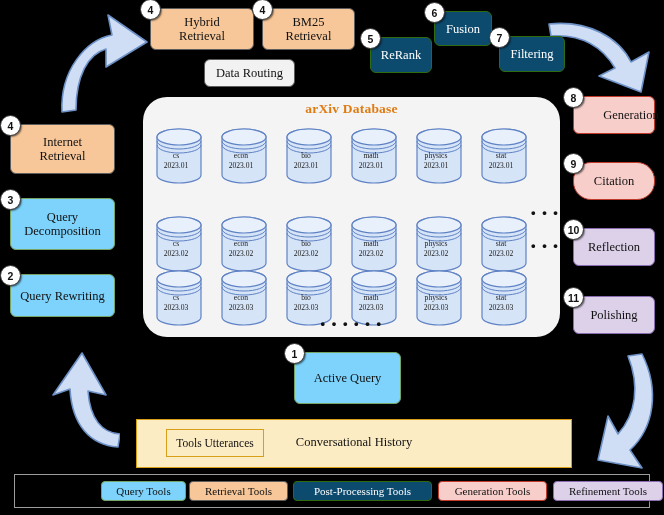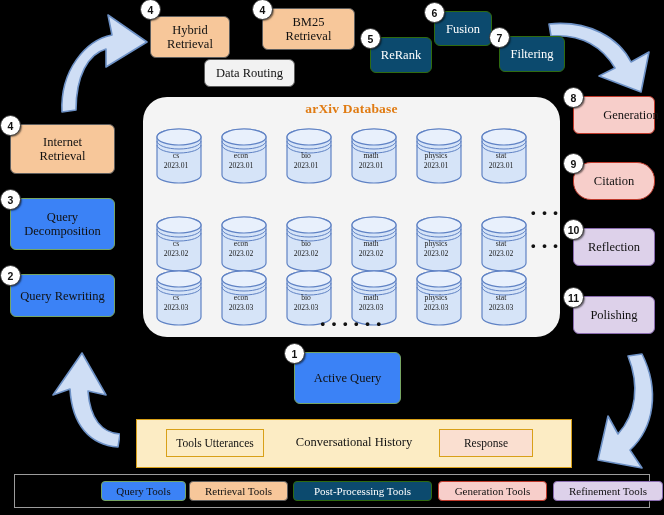--- a/index.html
+++ b/index.html
@@ -13,21 +13,21 @@
     border-radius:6px;
     display:flex;align-items:center;justify-content:center;
     text-align:center;
     line-height:1.12;
     font-family:"Liberation Serif",serif;
     box-shadow:2px 2px 2px rgba(0,0,0,.55);
   }
   .box .lbl{display:block;white-space:pre-line;}
 
   
-  .pal-query   {background:#3b82f6;border:1.6px solid #76a563;color:#111;}
+  .pal-query   {background:#7dd3fc;border:1.6px solid #76a563;color:#111;}
   .pal-retr    {background:#f7c79a;border:1.6px solid #5d5d5d;color:#111;}
   .pal-post    {background:#0c4a6e;border:1.6px solid #2f6b10;color:#fff;}
   .pal-gen     {background:#f7ceca;border:1.6px solid #c0392b;color:#111;}
   .pal-refine  {background:#ddd1ea;border:1.6px solid #8a6cb0;color:#111;}
   .pal-plain   {background:#f2f2f2;border:1.6px solid #5d5d5d;color:#111;}
 
   
   .badge{
     position:absolute;
     width:19px;height:19px;border-radius:50%;
@@ -350,21 +350,21 @@
             <div>2023.03</div>
           </div>
         </div>
       </div>
     <div class="dots" style="left:388px;top:108px;">• • •</div>
     <div class="dots" style="left:388px;top:141px;">• • •</div>
     <div class="dots" style="left:0;top:219px;width:100%;text-align:center;">• • •   • • •</div>
   </div>
 
   <div id="node-host">
-      <div class="box pal-retr" style="left: 150px; top: 8px; width: 80px; height: 42px; font-size: 12.5px; margin-top: 8px;">
+      <div class="box pal-retr" style="left: 150px; top: 8px; width: 104px; height: 42px; font-size: 12.5px;">
         <span class="lbl">Hybrid
 Retrieval</span>
       </div>
       <div class="badge" style="left: 140px; top: -1px;">4</div>
       <div class="box pal-retr" style="left: 262px; top: 8px; width: 93px; height: 42px; font-size: 12.5px;">
         <span class="lbl">BM25
 Retrieval</span>
       </div>
       <div class="badge" style="left: 252px; top: -1px;">4</div>
       <div class="box pal-post" style="left: 370px; top: 37px; width: 62px; height: 36px; font-size: 12.5px;">
@@ -414,21 +414,20 @@
       <div class="badge" style="left: 0px; top: 265px;">2</div>
       <div class="box pal-query" style="left: 294px; top: 352px; width: 107px; height: 52px; font-size: 12.5px;">
         <span class="lbl">Active Query</span>
       </div>
       <div class="badge" style="left: 284px; top: 343px;">1</div>
     </div>
 
   <div id="conv">
     <div id="conv-lbl">Conversational History</div>
     <div class="conv-sub" id="uttr">Tools Utterances</div>
-    <div class="conv-sub" id="resp">Response</div>
   </div>
 
   <div id="legend">
       <div class="leg-item pal-retr" style="left: 174px; width: 99px;">Retrieval Tools</div>
       <div class="leg-item pal-query" style="left: 86px; width: 85px;">Query Tools</div>
       <div class="leg-item pal-post" style="left: 278px; width: 139px;">Post-Processing Tools</div>
       <div class="leg-item pal-gen" style="left: 423px; width: 109px;">Generation Tools</div>
       <div class="leg-item pal-refine" style="left: 538px; width: 110px;">Refinement Tools</div>
     </div>
 

